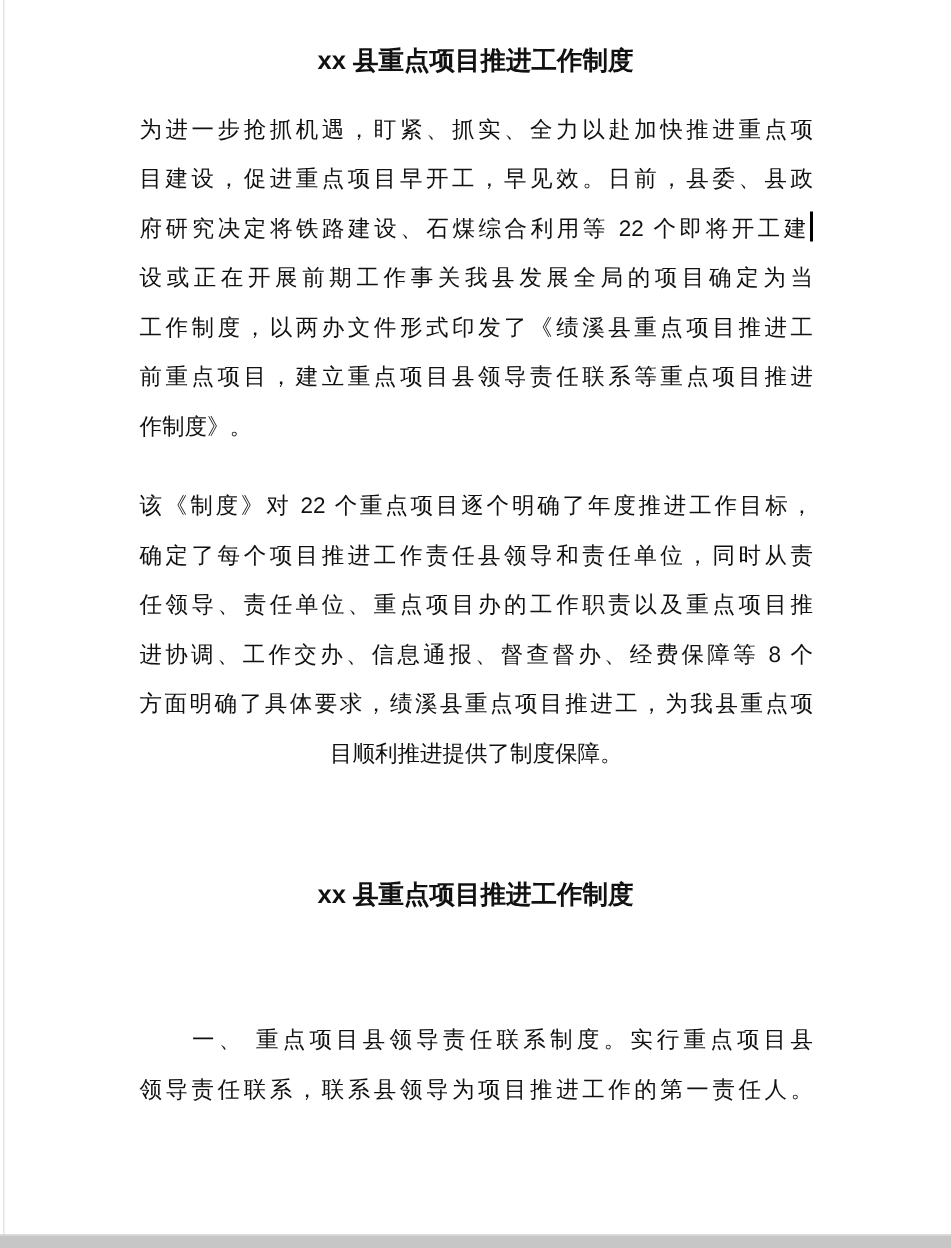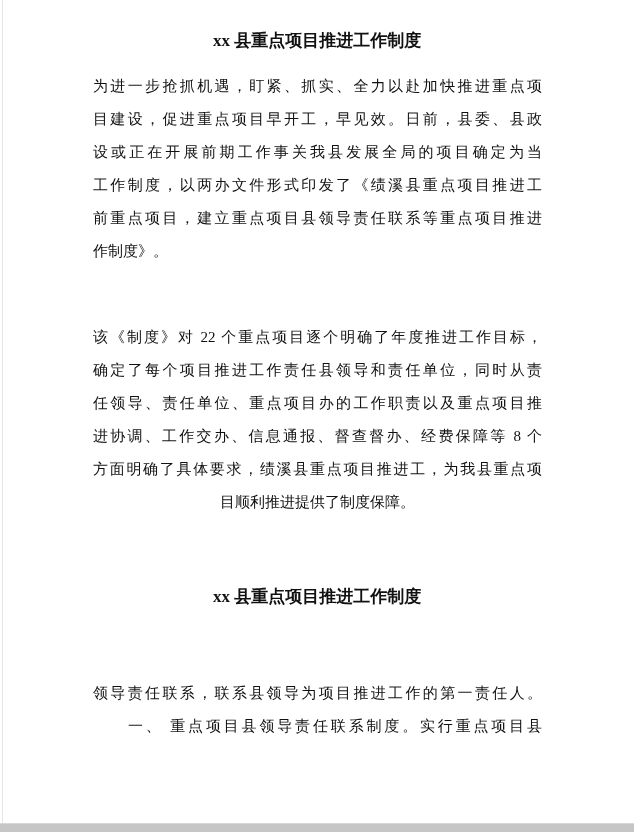--- a/index.html
+++ b/index.html
@@ -1,21 +1,21 @@
 <!DOCTYPE html>
 <html><head>
 <meta charset="utf-8">
 <style>
   html,body { margin:0; padding:0; background:#ffffff; }
   .page {
     position:relative;
     width:634px; height:832px;
     background:#ffffff;
     color:#111111;
-    font-family:Liberation Serif, serif;
+    font-family:Liberation Sans, sans-serif;
     overflow:hidden;
   }
   .left-edge {
     position:absolute; left:2px; top:0;
     width:1px; height:832px;
     background:#e4e4e4;
   }
   .doc-title {
     position:absolute; left:0; width:634px;
     text-align:center;
@@ -59,37 +59,38 @@
 
 <div class="page">
 
   <div class="left-edge"></div>
 
   <div class="doc-title" id="title1">xx 县重点项目推进工作制度</div>
 
   <div class="para" id="para1">
     <div class="tl">为进一步抢抓机遇，盯紧、抓实、全力以赴加快推进重点项</div>
     <div class="tl">目建设，促进重点项目早开工，早见效。日前，县委、县政</div>
+    <div class="tl"><span>府研究决定将铁路建设、石煤综合利用等 22 个即将开工建</span><span class="caret"></span></div>
     <div class="tl">设或正在开展前期工作事关我县发展全局的项目确定为当</div>
     <div class="tl">工作制度，以两办文件形式印发了《绩溪县重点项目推进工</div>
     <div class="tl">前重点项目，建立重点项目县领导责任联系等重点项目推进</div>
     <div class="tl left">作制度》。</div>
   </div>
 
   <div class="para" id="para2">
     <div class="tl">该《制度》对 22 个重点项目逐个明确了年度推进工作目标，</div>
     <div class="tl">确定了每个项目推进工作责任县领导和责任单位，同时从责</div>
     <div class="tl">任领导、责任单位、重点项目办的工作职责以及重点项目推</div>
     <div class="tl">进协调、工作交办、信息通报、督查督办、经费保障等 8 个</div>
     <div class="tl">方面明确了具体要求，绩溪县重点项目推进工，为我县重点项</div>
     <div class="tl center">目顺利推进提供了制度保障。</div>
   </div>
 
   <div class="doc-title" id="title2">xx 县重点项目推进工作制度</div>
 
   <div class="para" id="para3">
+    <div class="tl indent">一、 重点项目县领导责任联系制度。实行重点项目县</div>
     <div class="tl">领导责任联系，联系县领导为项目推进工作的第一责任人。</div>
-    <div class="tl indent">一、 重点项目县领导责任联系制度。实行重点项目县</div>
   </div>
 
   <div class="hscroll"></div>
 
 </div>
 
 </body></html>

